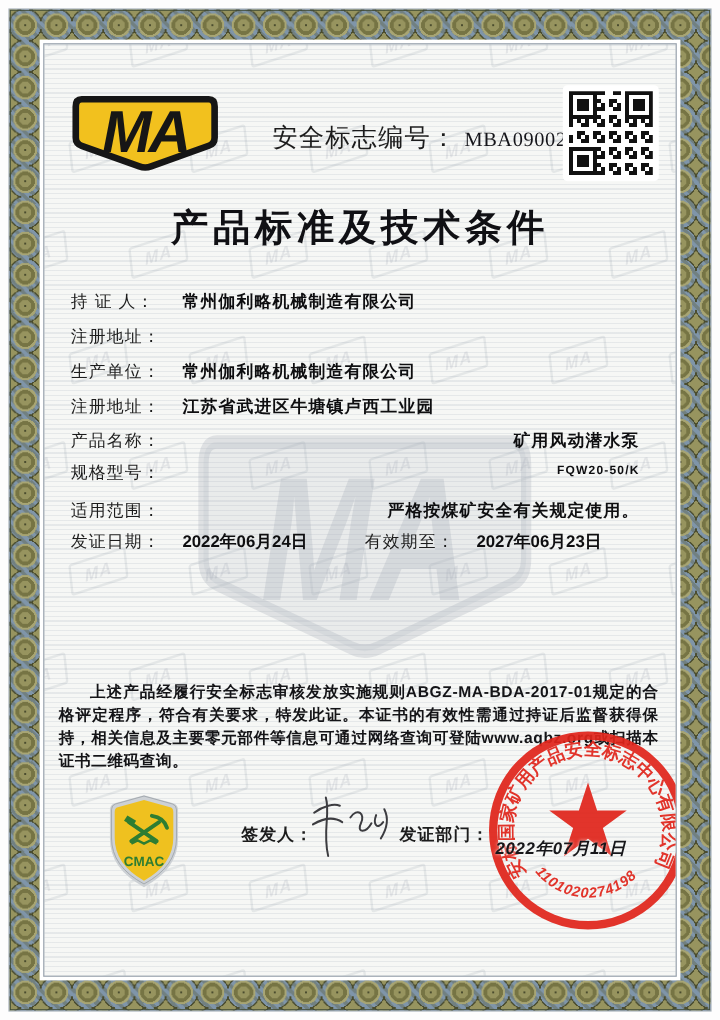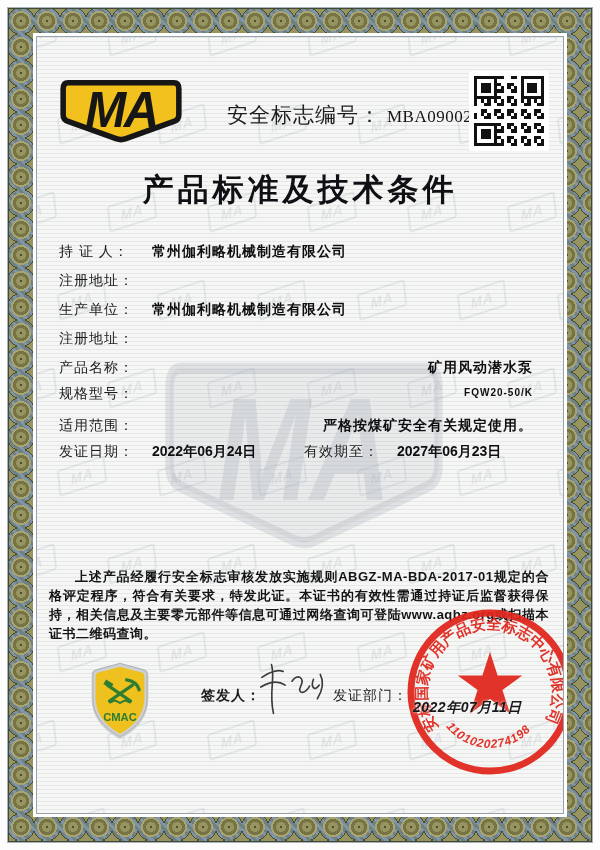--- a/index.html
+++ b/index.html
@@ -66,21 +66,21 @@
 
   
   .statement{position:absolute;left:12px;right:14px;top:530px;z-index:2;margin:0;
     font-size:13px;font-weight:700;color:#141417;line-height:19px;
     text-align:justify;text-indent:2em;letter-spacing:.5px;}
 
   
   .cmac{position:absolute;left:50px;top:622px;width:66px;height:84px;z-index:2;}
   .signer-label{position:absolute;left:164px;top:650px;z-index:2;font-size:14px;font-weight:600;color:#1c1c1c;letter-spacing:1px;}
   .signature{position:absolute;left:216px;top:616px;width:78px;height:72px;z-index:3;}
-  .dept-label{position:absolute;left:296px;top:650px;z-index:2;font-size:14px;font-weight:400;color:#1c1c1c;letter-spacing:1px;text-align:right;}
+  .dept-label{position:absolute;left:296px;top:650px;z-index:2;font-size:14px;font-weight:700;color:#1c1c1c;letter-spacing:1px;text-align:right;}
 
   .stamp{position:absolute;left:367px;top:569px;width:172px;height:172px;z-index:4;opacity:.93;}
   .stamp-co{font-size:15px;font-weight:700;letter-spacing:1px;}
   .stamp-serial{font-size:12px;font-weight:700;font-style:italic;}
   .stamp-date{position:absolute;left:376px;top:662px;z-index:5;font-size:14px;font-weight:700;color:#17171a;
     text-shadow:0 0 3px rgba(246,247,245,.9);letter-spacing:.5px;font-style:italic;}
 </style>
 </head>
 <body>
 
@@ -306,20 +306,21 @@
       </div>
       <div class="row">
         <span class="lbl">注册地址：</span>
       </div>
       <div class="row">
         <span class="lbl">生产单位：</span>
         <span class="val">常州伽利略机械制造有限公司</span>
       </div>
       <div class="row">
         <span class="lbl">注册地址：</span>
+        <span class="val">江苏省武进区牛塘镇卢西工业园</span>
       </div>
       <div class="row">
         <span class="lbl">产品名称：</span>
         <span class="val">矿用风动潜水泵</span>
       </div>
       <div class="row">
         <span class="lbl">规格型号：</span>
         <span class="val val-model">FQW20-50/K</span>
       </div>
       <div class="row">

